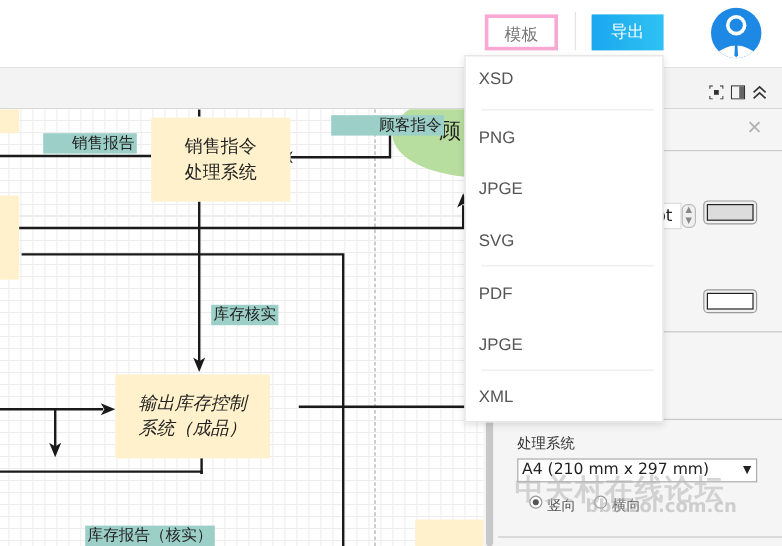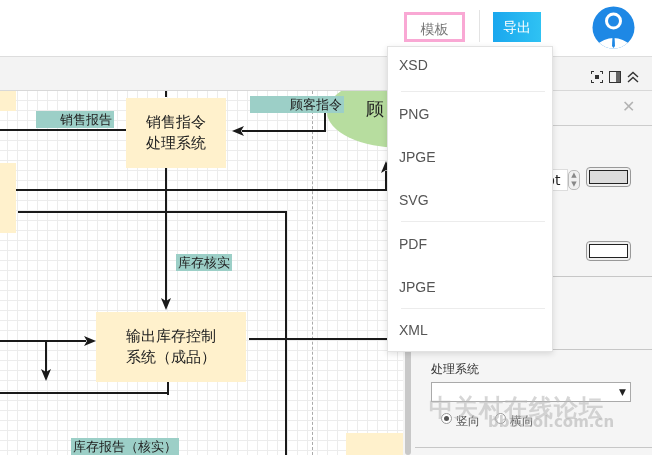--- a/index.html
+++ b/index.html
@@ -3,21 +3,21 @@
 <meta charset="utf-8">
 <style>
   * { box-sizing: border-box; margin: 0; padding: 0; }
   html, body { width: 652px; height: 455px; overflow: hidden; background: #fff; }
   body { position: relative; font-family: "DejaVu Sans", "Liberation Sans", sans-serif; color: #333; }
 
   
   .header { position: absolute; left: 0; top: 0; width: 652px; height: 57px; background: #fff; border-bottom: 1px solid #ddd; }
   .btn-template { position: absolute; left: 404px; top: 12px; width: 61px; height: 30px; border: 3px solid #f9a8d4; background: #fff; color: #777; font-size: 14px; line-height: 28px; text-align: center; }
   .hdr-divider { position: absolute; left: 479px; top: 10px; width: 1px; height: 32px; background: #e3e3e3; }
-  .btn-export { position: absolute; left: 493px; top: 12px; width: 48px; height: 30px; background: linear-gradient(90deg,#1aa7ee,#2fc2f3); color: #fff; font-size: 14px; line-height: 30px; text-align: center; }
+  .btn-export { position: absolute; left: 493px; top: 12px; width: 60px; height: 30px; background: linear-gradient(90deg,#1aa7ee,#2fc2f3); color: #fff; font-size: 14px; line-height: 30px; text-align: center; }
   .avatar { position: absolute; left: 592px; top: 6px; width: 43px; height: 43px; }
 
   
   .toolbar { position: absolute; left: 0; top: 57px; width: 652px; height: 34px; background: #f3f3f3; border-bottom: 1px solid #d8d8d8; }
   .tb-icons { position: absolute; left: 591px; top: 67px; height: 14px; display: flex; gap: 6px; align-items: center; }
   .tb-icons span { display: block; width: 12px; height: 12px; }
 
   
   .canvas { position: absolute; left: 0; top: 91px; width: 403px; height: 364px;
     background-color: #fff;
@@ -141,27 +141,27 @@
       <path d="M96,250 L84,245 L87,250 L84,255Z"></path>
       <path d="M46,290 L41,278 L46,281 L51,278Z"></path>
       <path d="M168,261 L163,273 L168,270 L173,273Z"></path>
       <path d="M386,70 L381,82 L386,79 L391,82Z"></path>
     </g>
   </svg>
 
   <div class="oval"></div>
   <div class="oval-text">顾</div>
 
-  <div class="node" style="left:126px;top:7px;width:100px;height:70px;white-space:pre-line;">销售指令
+  <div class="node" style="left:126px;top:7px;width:116px;height:70px;white-space:pre-line;">销售指令
 处理系统</div>
-  <div class="node" style="left:96px;top:221px;width:150px;height:70px;white-space:pre-line;text-align:right;">输出库存控制
+  <div class="node" style="left:96px;top:221px;width:129px;height:70px;white-space:pre-line;text-align:right;font-style:italic;">输出库存控制
 系统（成品）</div>
 
   <div class="lbl" style="left:36px;top:20px;padding-left:24px;">销售报告</div>
-  <div class="lbl" style="left:250px;top:5px;padding-left:40px;">顾客指令</div>
+  <div class="lbl" style="left:276px;top:5px;padding-left:40px;">顾客指令</div>
   <div class="lbl" style="left:176px;top:163px;">库存核实</div>
   <div class="lbl" style="left:71px;top:347px;">库存报告（核实）</div>
 </div>
 
 <div class="panel">
   <div class="panel-top">
     <span class="panel-close">✕</span>
   </div>
   <div class="pt-box">pt</div>
   <div class="spinner">▲<br>▼</div>
@@ -169,20 +169,21 @@
       <div style="background:#dcdcdc;"></div>
     </div>
   <div class="color-swatch" style="left:183px;top:150px;">
       <div style="background:#fff;"></div>
     </div>
   <div class="sep" style="top:185px;"></div>
   <div class="sep" style="top:258px;"></div>
   <div class="scrollbar"></div>
   <div class="page-size-label">处理系统</div>
   <div class="page-size-select">
+    <span>A4 (210 mm x 297 mm)</span>
     <span class="arrow">▼</span>
   </div>
   <div class="orient" style="left:38px;">
     <span class="radio on"></span>
     <span>竖向</span>
   </div>
   <div class="orient" style="left:92px;">
     <span class="radio"></span>
     <span>横向</span>
   </div>

